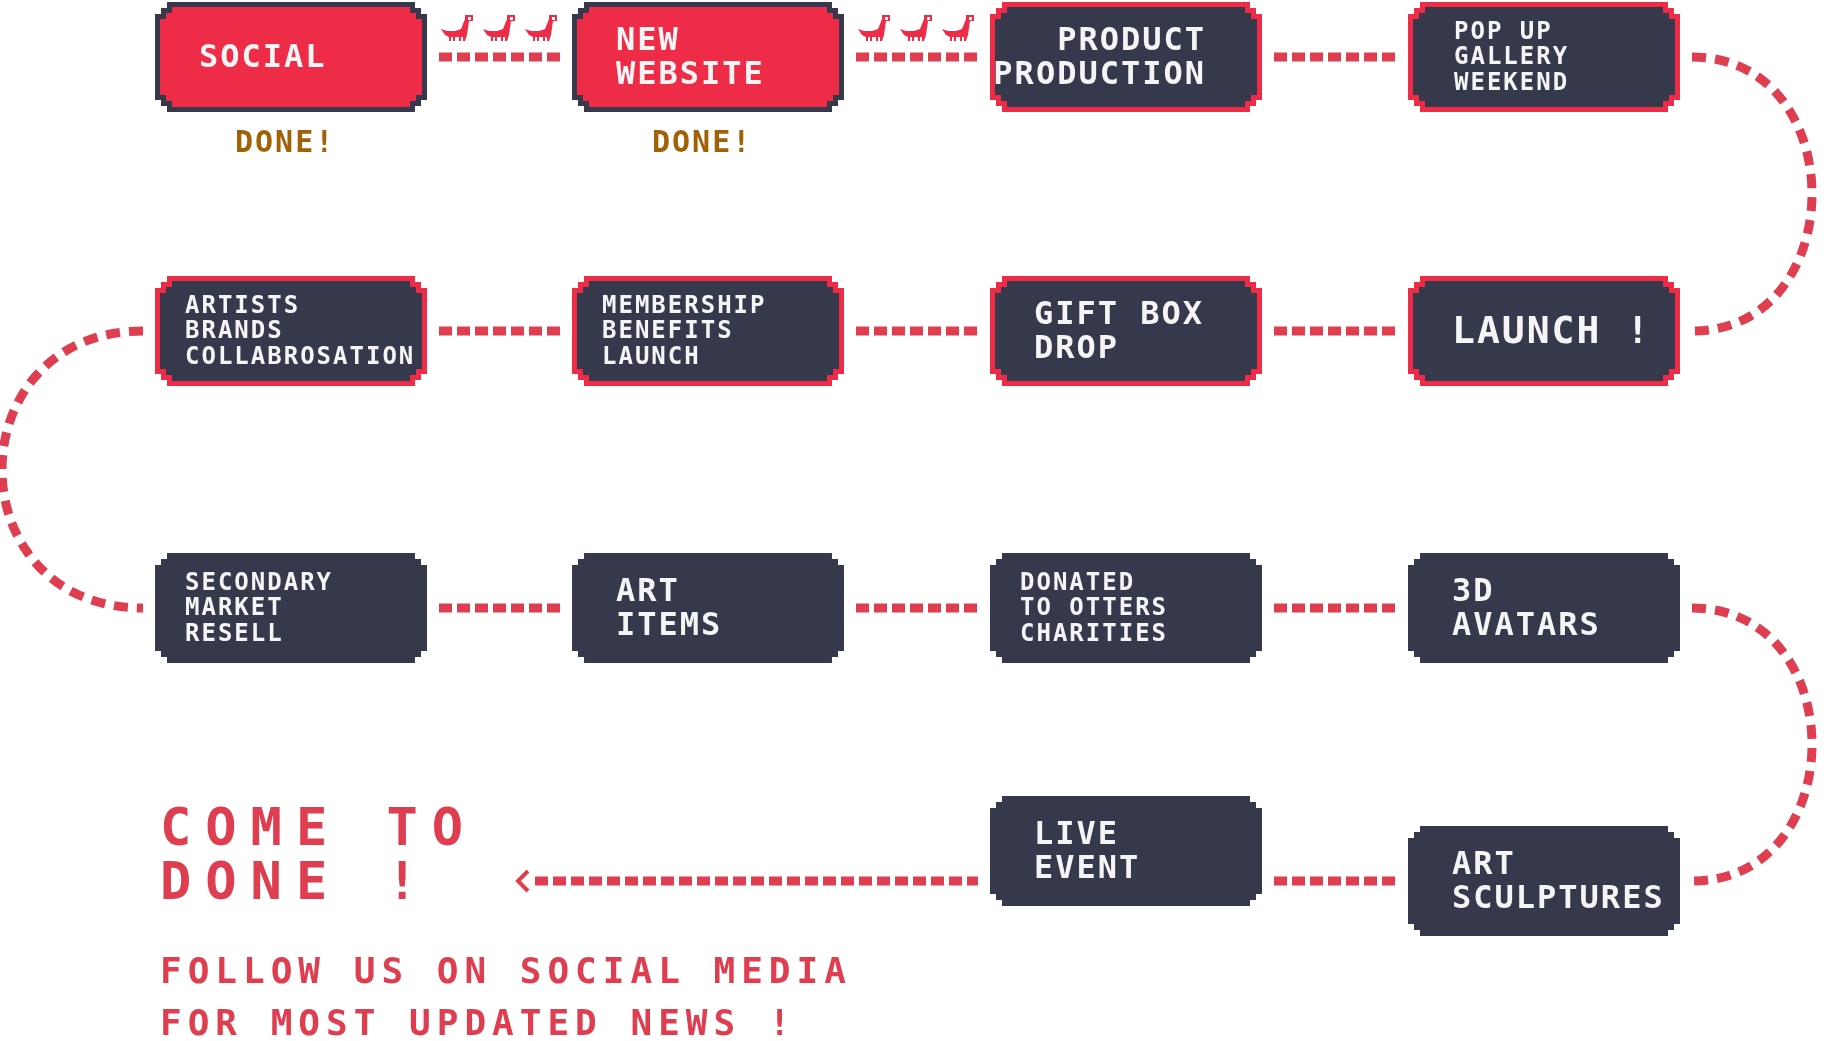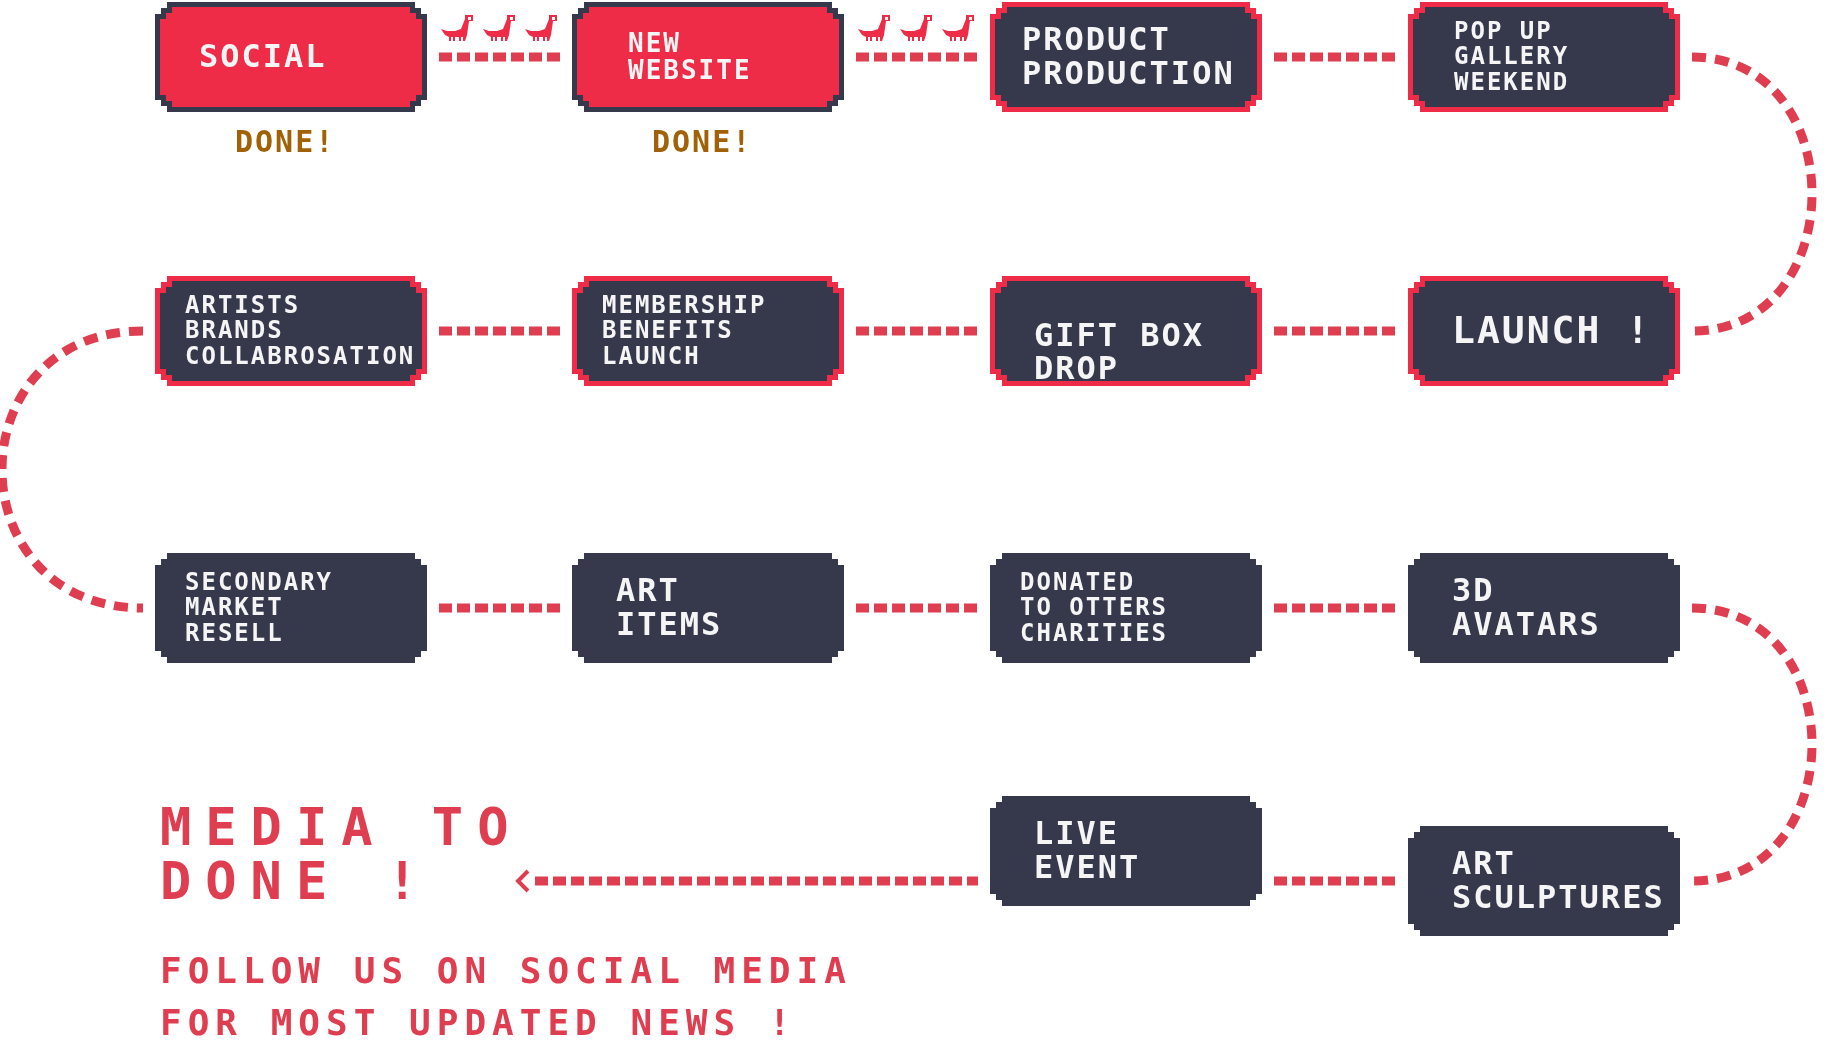--- a/index.html
+++ b/index.html
@@ -66,31 +66,31 @@
       </svg>
       <div class="label" style="font-size: 32px; padding-left: 44px;">
         <span>Social</span>
       </div>
     </div>
     <div class="node" style="left: 572px; top: 2px;">
       <svg width="272" height="110" class="frame">
         <polygon points="12,0 260,0 260,6 266,6 266,12 272,12 272,98 266,98 266,104 260,104 260,110 12,110 12,104 6,104 6,98 0,98 0,12 6,12 6,6 12,6" fill="#36384c"></polygon>
         <polygon points="17,5 255,5 255,11 261,11 261,17 267,17 267,93 261,93 261,99 255,99 255,105 17,105 17,99 11,99 11,93 5,93 5,17 11,17 11,11 17,11" fill="#ee2c48"></polygon>
       </svg>
-      <div class="label" style="font-size: 26px; padding-left: 56px;">
+      <div class="label" style="font-size: 32px; padding-left: 44px;">
         <span>New</span>
         <span>Website</span>
       </div>
     </div>
     <div class="node" style="left: 990px; top: 2px;">
       <svg width="272" height="110" class="frame">
         <polygon points="12,0 260,0 260,6 266,6 266,12 272,12 272,98 266,98 266,104 260,104 260,110 12,110 12,104 6,104 6,98 0,98 0,12 6,12 6,6 12,6" fill="#ee2c48"></polygon>
         <polygon points="17,5 255,5 255,11 261,11 261,17 267,17 267,93 261,93 261,99 255,99 255,105 17,105 17,99 11,99 11,93 5,93 5,17 11,17 11,11 17,11" fill="#36384c"></polygon>
       </svg>
-      <div class="label" style="font-size: 32px; padding-left: 32px;">
+      <div class="label" style="font-size: 32px; padding-left: 24px; align-items: flex-end;">
         <span>Product</span>
         <span>Production</span>
       </div>
     </div>
     <div class="node" style="left: 1408px; top: 2px;">
       <svg width="272" height="110" class="frame">
         <polygon points="12,0 260,0 260,6 266,6 266,12 272,12 272,98 266,98 266,104 260,104 260,110 12,110 12,104 6,104 6,98 0,98 0,12 6,12 6,6 12,6" fill="#ee2c48"></polygon>
         <polygon points="17,5 255,5 255,11 261,11 261,17 267,17 267,93 261,93 261,99 255,99 255,105 17,105 17,99 11,99 11,93 5,93 5,17 11,17 11,11 17,11" fill="#36384c"></polygon>
       </svg>
       <div class="label" style="font-size: 24px; padding-left: 46px;">
@@ -106,21 +106,21 @@
       </svg>
       <div class="label" style="font-size: 38px; padding-left: 44px; text-align: center;">
         <span>Launch !</span>
       </div>
     </div>
     <div class="node" style="left: 990px; top: 276px;">
       <svg width="272" height="110" class="frame">
         <polygon points="12,0 260,0 260,6 266,6 266,12 272,12 272,98 266,98 266,104 260,104 260,110 12,110 12,104 6,104 6,98 0,98 0,12 6,12 6,6 12,6" fill="#ee2c48"></polygon>
         <polygon points="17,5 255,5 255,11 261,11 261,17 267,17 267,93 261,93 261,99 255,99 255,105 17,105 17,99 11,99 11,93 5,93 5,17 11,17 11,11 17,11" fill="#36384c"></polygon>
       </svg>
-      <div class="label" style="font-size: 32px; padding-left: 44px; justify-content: flex-end;">
+      <div class="label" style="font-size: 32px; padding-left: 44px;">
         <span>Gift Box</span>
         <span>Drop</span>
       </div>
     </div>
     <div class="node" style="left: 572px; top: 276px;">
       <svg width="272" height="110" class="frame">
         <polygon points="12,0 260,0 260,6 266,6 266,12 272,12 272,98 266,98 266,104 260,104 260,110 12,110 12,104 6,104 6,98 0,98 0,12 6,12 6,6 12,6" fill="#ee2c48"></polygon>
         <polygon points="17,5 255,5 255,11 261,11 261,17 267,17 267,93 261,93 261,99 255,99 255,105 17,105 17,99 11,99 11,93 5,93 5,17 11,17 11,11 17,11" fill="#36384c"></polygon>
       </svg>
       <div class="label" style="font-size: 24px; padding-left: 30px; border-radius: 32px;">
@@ -192,21 +192,21 @@
         <polygon points="12,0 260,0 260,6 266,6 266,12 272,12 272,98 266,98 266,104 260,104 260,110 12,110 12,104 6,104 6,98 0,98 0,12 6,12 6,6 12,6" fill="#36384c"></polygon>
       </svg>
       <div class="label" style="font-size: 32px; padding-left: 44px;">
         <span>Live</span>
         <span>Event</span>
       </div>
     </div>
   </div>
 
 <div class="more">
-  <span style="display:block">MEDIA TO</span>
+  <span style="display:block">COME TO</span>
   <span style="display:block">DONE !</span>
 </div>
 <div class="follow">
   <span style="display:block">FOLLOW US ON SOCIAL MEDIA</span>
   <span style="display:block">FOR MOST UPDATED NEWS !</span>
 </div>
 
 <div class="done" style="left: 235px; top: 124px;">DONE!</div>
 <div class="done" style="left: 652px; top: 124px;">DONE!</div>
 

